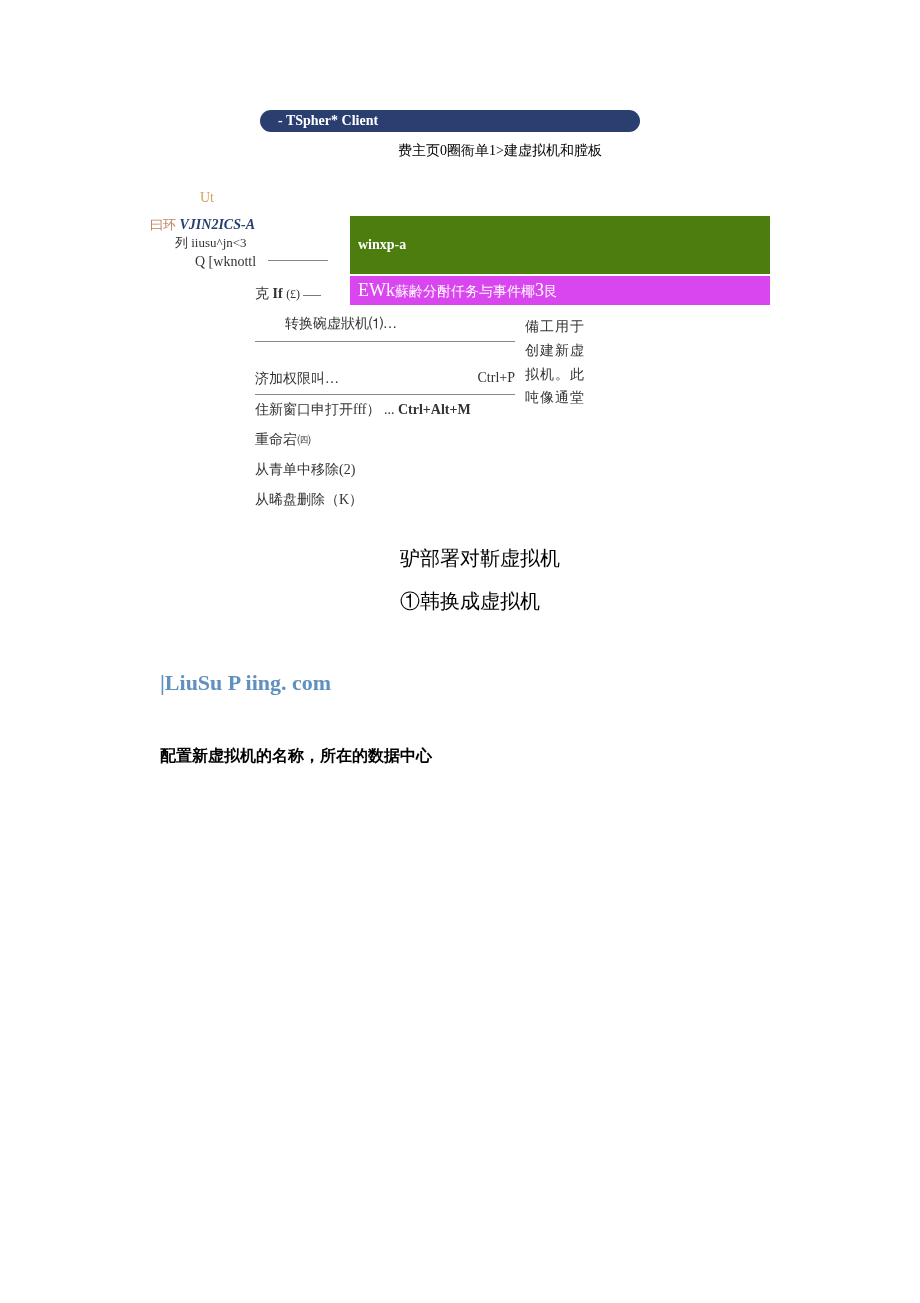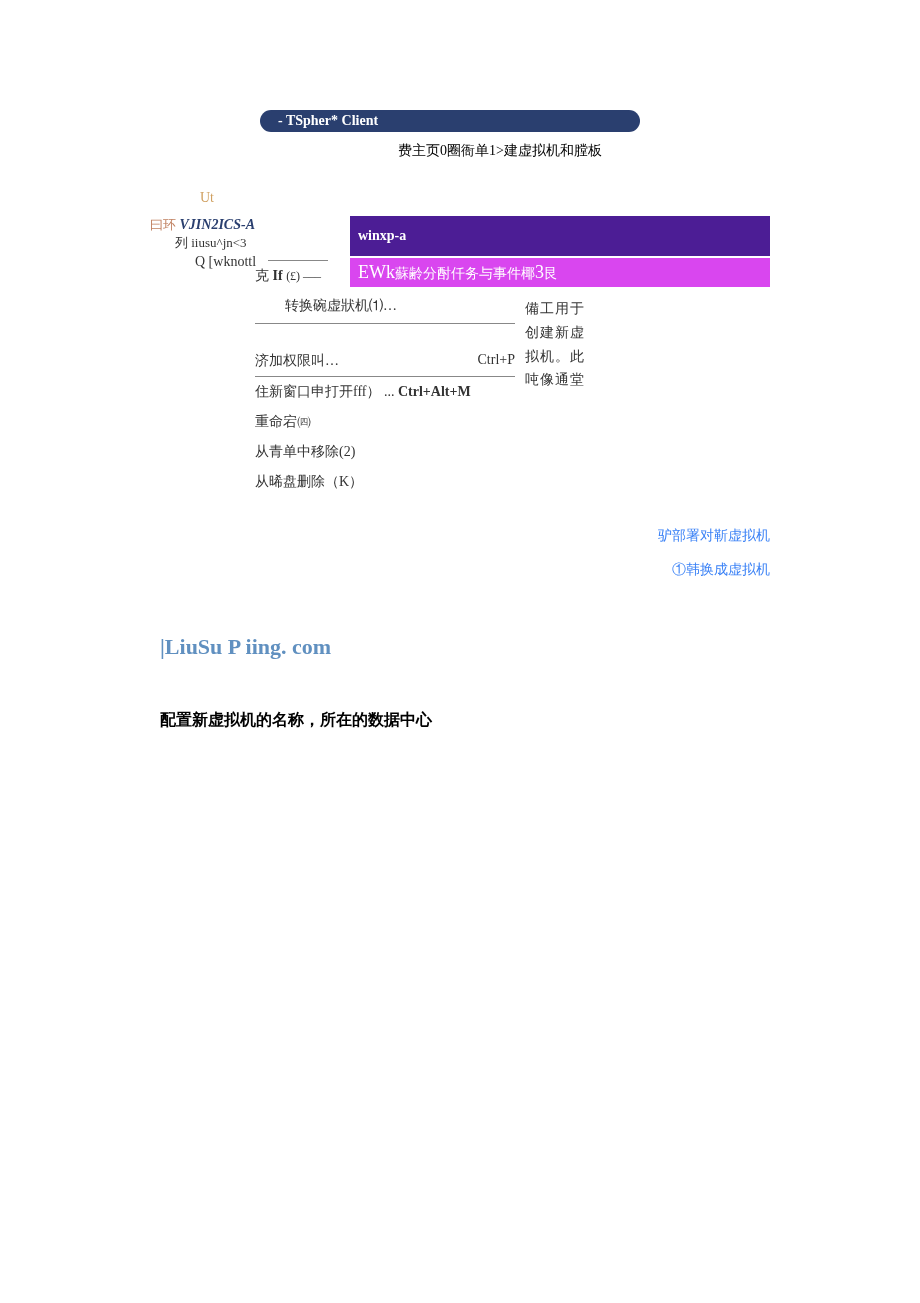--- a/index.html
+++ b/index.html
@@ -80,23 +80,23 @@
       margin-left: 45px;
       font-size: 14px;
       font-family: "Times New Roman", serif;
       color: #333;
       margin-top: 2px;
     }
     .right-panel-top {
       flex: 1;
     }
     .winxp-bar {
-      background: #4c1d95;
+      background: #4d7c0f;
       color: #fff;
-      padding: 12px 8px;
+      padding: 21px 8px;
       font-weight: bold;
       font-family: "Times New Roman", serif;
       font-size: 14px;
     }
     .ewk-bar {
       background: #d946ef;
       color: #fff;
       padding: 4px 8px;
       font-size: 14px;
       margin-top: 2px;
@@ -151,24 +151,23 @@
     .basic-tasks {
       margin-left: 250px;
       margin-top: 30px;
     }
     .basic-tasks-title {
       color: #708090;
       font-size: 16px;
       margin-bottom: 18px;
     }
     .basic-tasks-item {
-      font-size: 14px;
-      color: #3b82f6;
+      font-size: 20px;
+      color: #000000;
       margin-bottom: 16px;
-      text-align: right;
     }
     .brand {
       color: #6090c0;
       font-family: "Times New Roman", serif;
       font-size: 22px;
       font-weight: bold;
       margin-top: 55px;
       margin-bottom: 50px;
       margin-left: 10px;
     }

